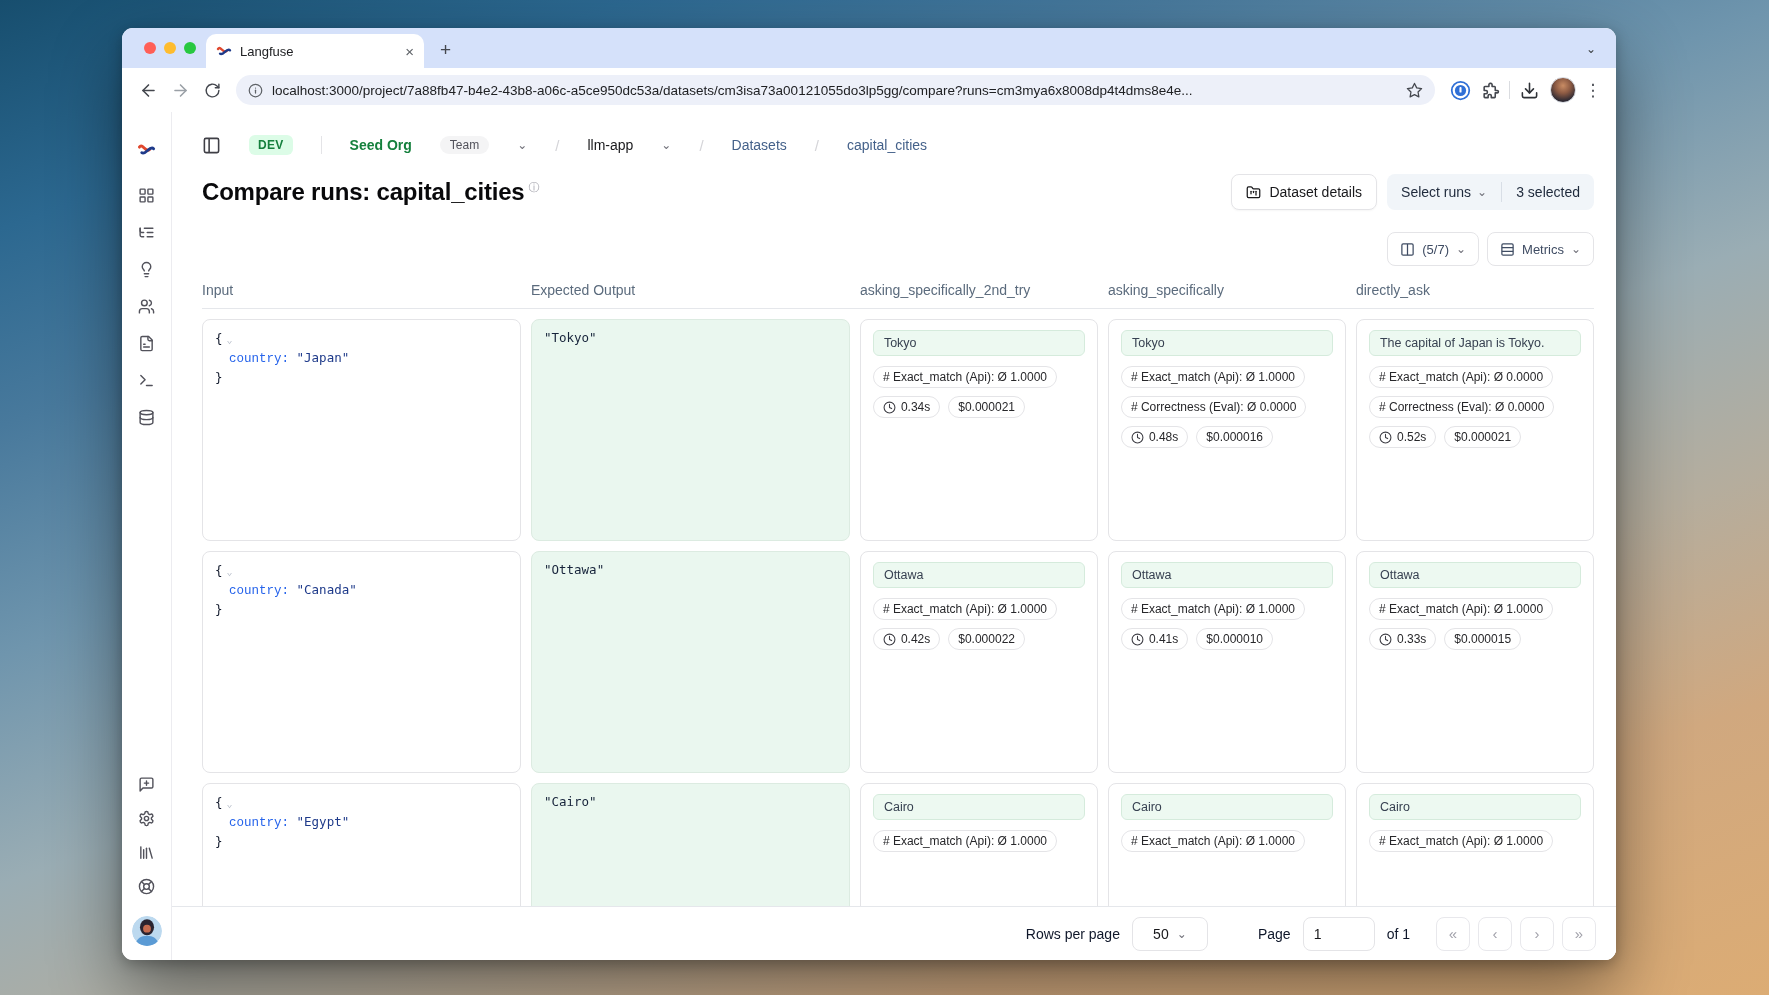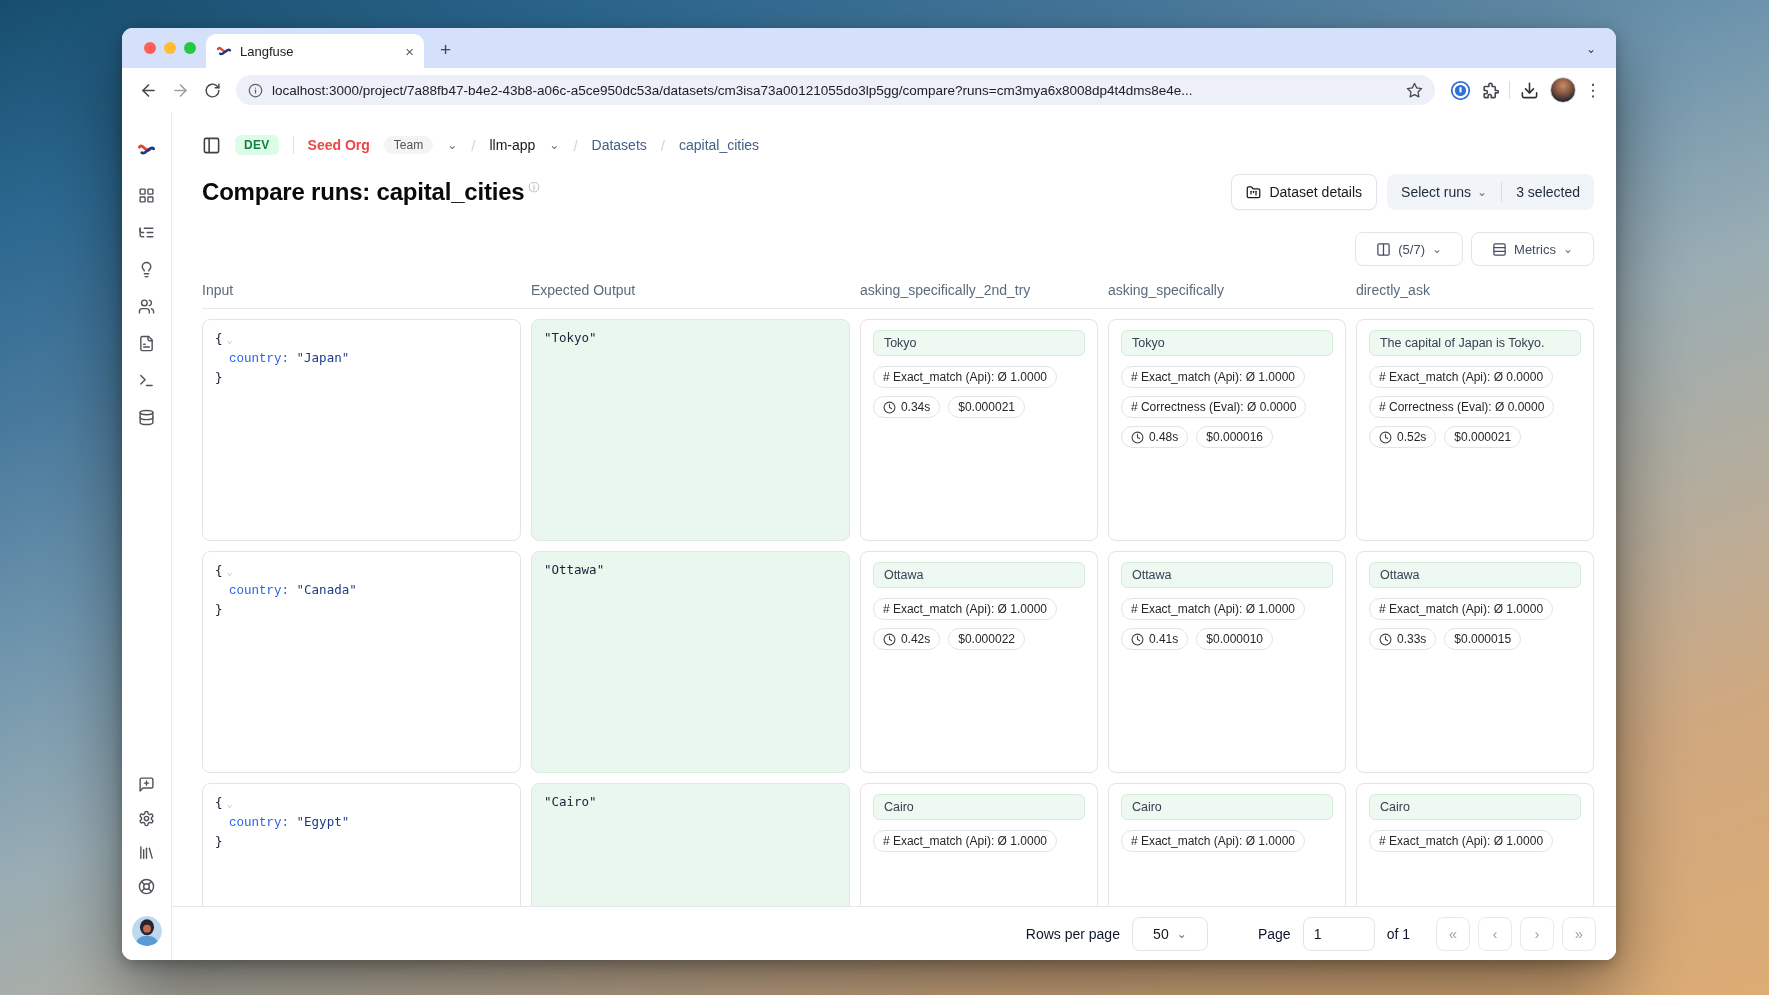--- a/index.html
+++ b/index.html
@@ -63,28 +63,28 @@
   }
   .rail-logo { margin-bottom:28px; }
   .rail-nav { display:flex; flex-direction:column; gap:20px; align-items:center; }
   .rail-icon { color:#52525b; display:flex; }
   .rail-bottom { margin-top:auto; display:flex; flex-direction:column; gap:17px; align-items:center; }
   .rail-avatar { width:30px; height:30px; border-radius:50%; overflow:hidden; margin-top:4px; }
 
   
   .main { flex:1; display:flex; flex-direction:column; padding:0 22px 0 30px; min-width:0; }
 
-  .crumbrow { margin-top:20px; display:flex; align-items:center; gap:14px; height:26px; }
+  .crumbrow { margin-top:20px; display:flex; align-items:center; gap:28px; height:26px; }
   .panelbtn { color:#3f3f46; display:flex; }
   .envbadge {
     background:#dcfce7; color:#15803d; font-size:12px; font-weight:700;
     padding:3px 9px; border-radius:6px; letter-spacing:.3px;
   }
   .crumb-sep { width:1px; height:18px; background:#e4e4e7; }
-  .crumb-org { font-size:14px; font-weight:600; color:#ef4444; }
+  .crumb-org { font-size:14px; font-weight:600; color:#15803d; }
   .teampill {
     background:#f4f4f5; border-radius:999px; padding:2px 10px; font-size:12px; color:#52525b;
   }
   .chev { font-size:12px; color:#71717a; }
   .crumb-slash { color:#d4d4d8; font-size:15px; }
   .crumb-proj { font-size:14px; font-weight:500; color:#18181b; }
   .crumb-link { font-size:14px; color:#44618a; }
 
   .titlerow { margin-top:16px; display:flex; align-items:center; justify-content:space-between; }
   .page-title { font-size:24px; font-weight:700; color:#09090b; letter-spacing:-.2px; }
@@ -97,21 +97,21 @@
   }
   .btn-group {
     height:36px; display:flex; align-items:center; background:#f1f5f9; border-radius:8px;
     font-size:14px; color:#1e293b;
   }
   .btn-group .seg { padding:0 14px; display:flex; align-items:center; gap:6px; font-weight:500; }
   .seg-div { width:1px; height:20px; background:#d8dee6; }
 
   .controlsrow { margin-top:22px; display:flex; justify-content:flex-end; gap:8px; }
   .ctrl-btn {
-    height:34px; display:flex; align-items:center; gap:7px; padding:0 20px;
+    height:34px; display:flex; align-items:center; gap:7px; padding:0 12px;
     border:1px solid #e4e4e7; border-radius:8px; background:#fff; font-size:13px;
     color:#3f4c63; font-weight:500;text-align:right;
   }
   .ctrl-btn svg { color:#3f4c63; }
 
   .grid5 { display:grid; grid-template-columns:1.34fr 1.34fr 1fr 1fr 1fr; column-gap:10px; }
   .thead { margin-top:16px; padding-bottom:10px; border-bottom:1px solid #e5e7eb; }
   .th { font-size:14px; color:#5b6b7d; font-weight:500; white-space:nowrap; overflow:hidden; }
 
   .tbody { flex:1; overflow:hidden; padding-top:10px; }

